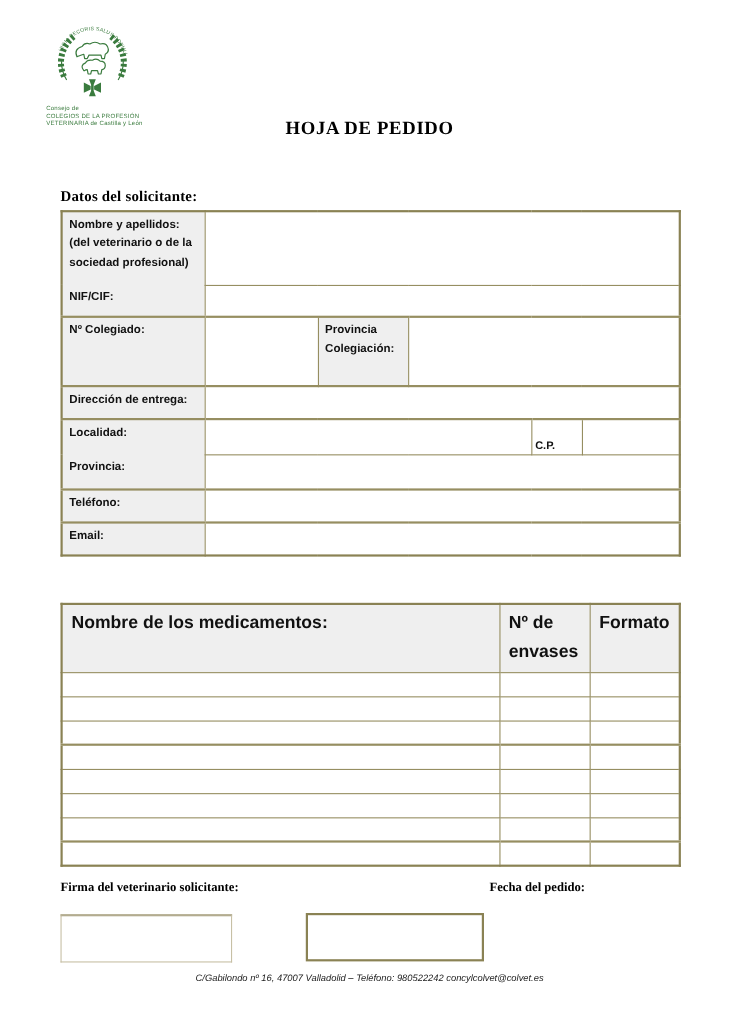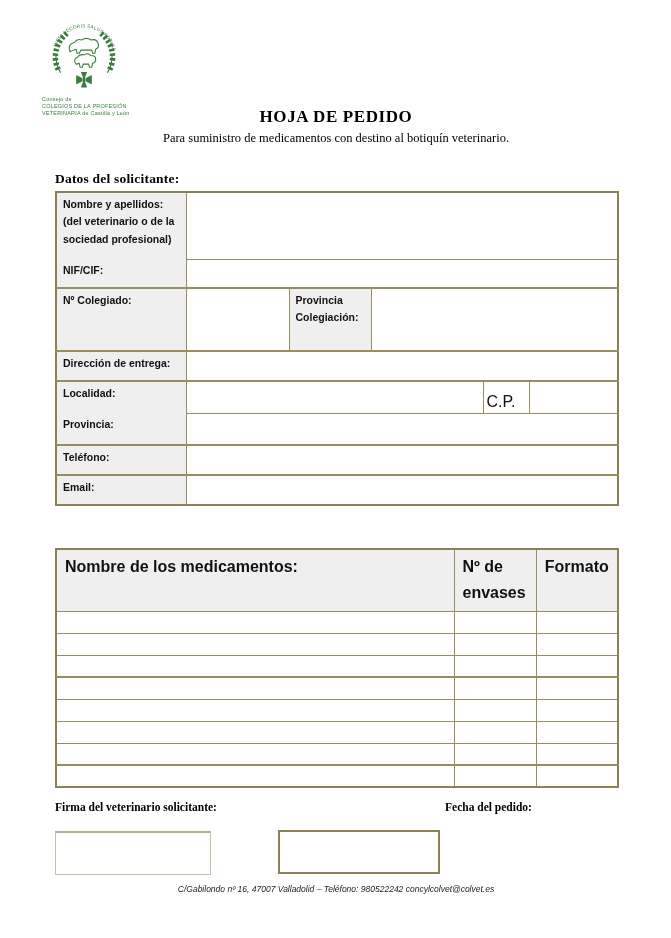--- a/index.html
+++ b/index.html
@@ -28,21 +28,21 @@
   .sec2{top:528px;}
 
   
   table{border-collapse:collapse;table-layout:fixed;position:absolute;left:55px;}
   table.t1{top:191px;width:562px;border:2px solid var(--border-dark);}
   table.t2{top:548px;width:562px;border:2px solid var(--border-dark);}
   td{border:1px solid var(--border);vertical-align:top;padding:3px 6px;}
   tr.sep td{border-top-width:2px;}
   td.label{background:var(--label-bg);font-weight:bold;font-size:10.5px;line-height:1.65;color:var(--text);}
   td.input{background:#fff;}
-  td.cp{background:#fff;vertical-align:bottom;font-weight:normal;font-size:16px;color:var(--text);padding:2px 3px;}
+  td.cp{background:#fff;vertical-align:bottom;font-weight:bold;font-size:10px;color:var(--text);padding:2px 3px;}
   .lbl-gap{margin-top:14px;}
   td.header{background:var(--label-bg);font-weight:bold;font-size:16px;line-height:1.65;color:var(--text);padding:4px 8px;}
   td.header.center{text-align:center;}
   table.t2 tbody tr{height:22px;}
 
   
   .sig-label{position:absolute;font-family:"Liberation Serif",serif;font-weight:bold;font-size:11.5px;color:#000;}
   .sig-label.firma{left:55px;top:801px;}
   .sig-label.fecha{left:445px;top:801px;}
   .sig-box{position:absolute;left:55px;top:831px;width:156px;height:44px;border:1px solid #c7c0a5;border-top:2px solid #b3ac90;background:#fff;}
@@ -87,21 +87,20 @@
     </svg>
     <div class="org">
       <div>Consejo de</div>
       <div>COLEGIOS DE LA PROFESIÓN</div>
       <div>VETERINARIA de Castilla y León</div>
     </div>
   </div>
 
   <div class="doc-header">
     <div class="title">HOJA DE PEDIDO</div>
-    <div class="subtitle">Para suministro de medicamentos con destino al botiquín veterinario.</div>
   </div>
 
   <div class="sec-heading sec1">Datos del solicitante:</div>
 
   <table class="t1">
     <colgroup>
       <col style="width:130px">
         <col style="width:103px">
         <col style="width:82px">
       <col style="width:112px">

